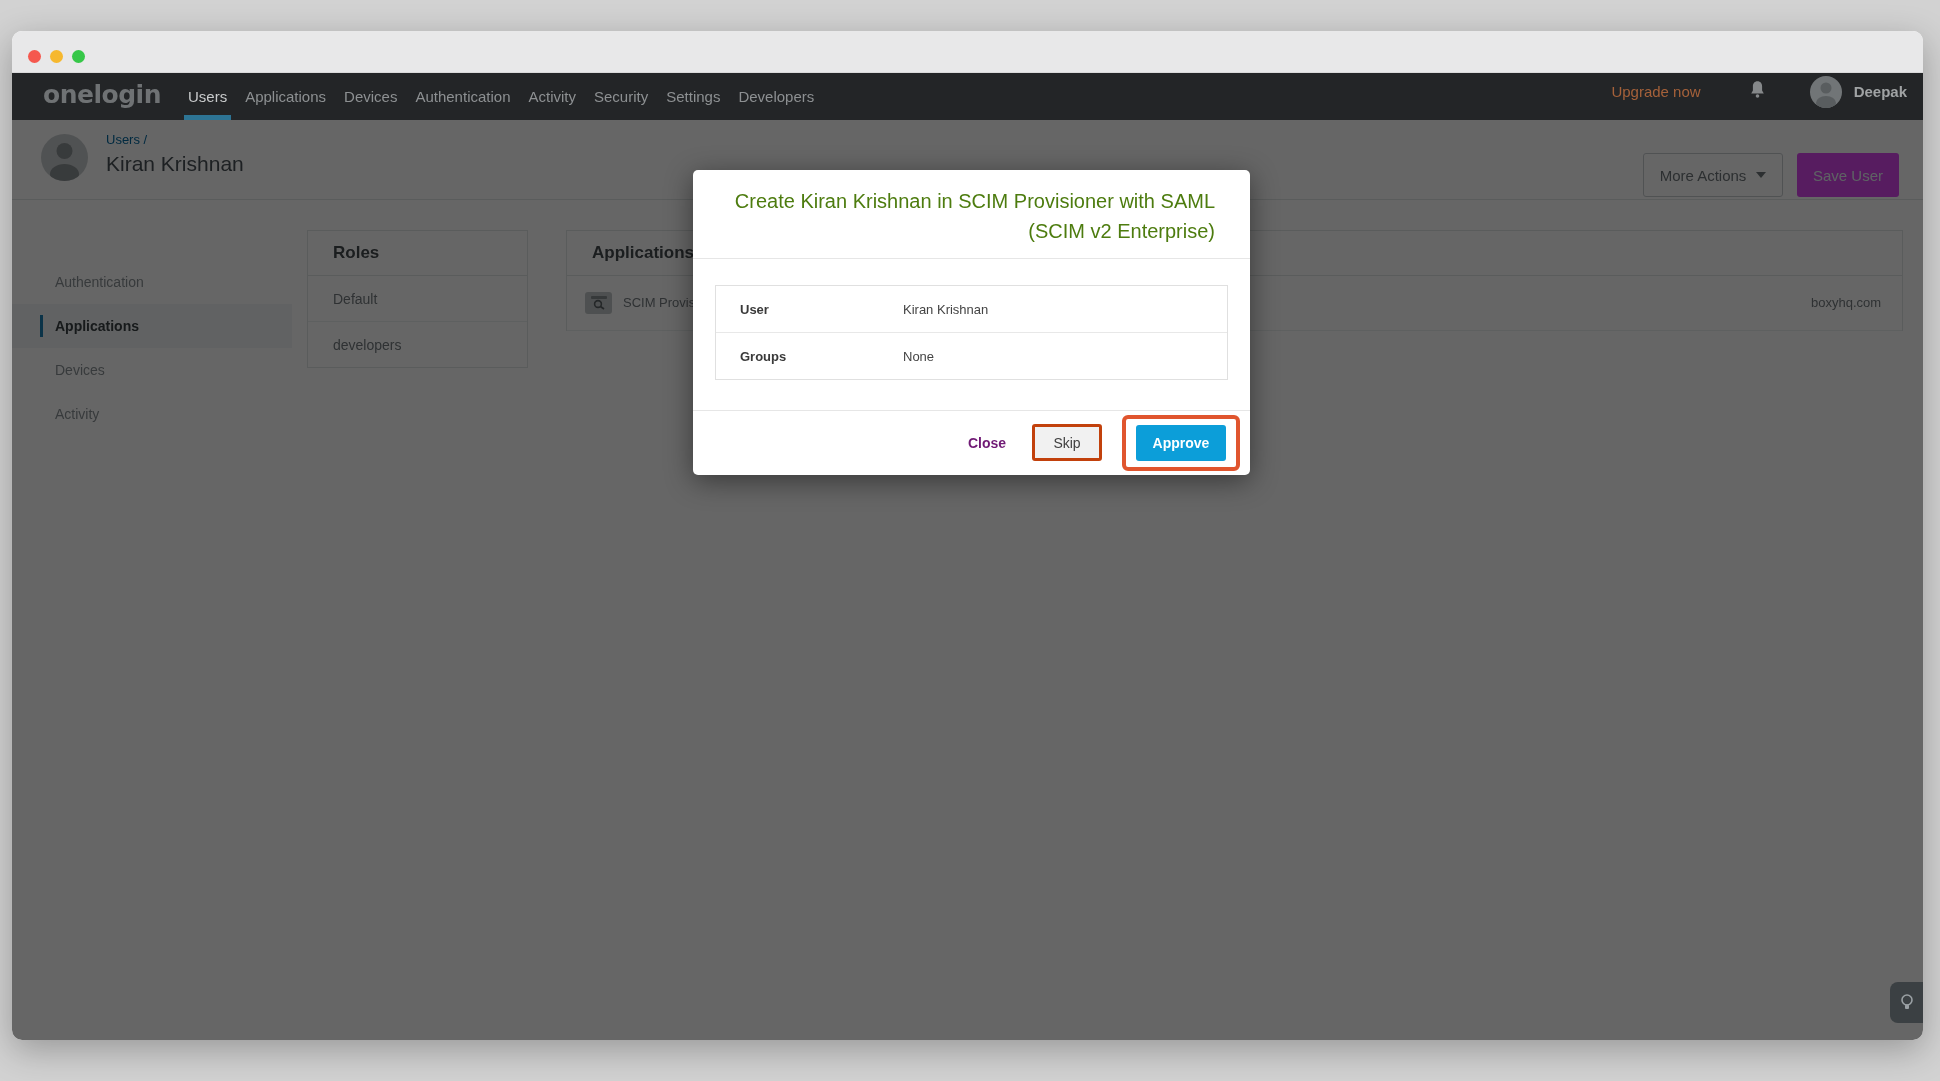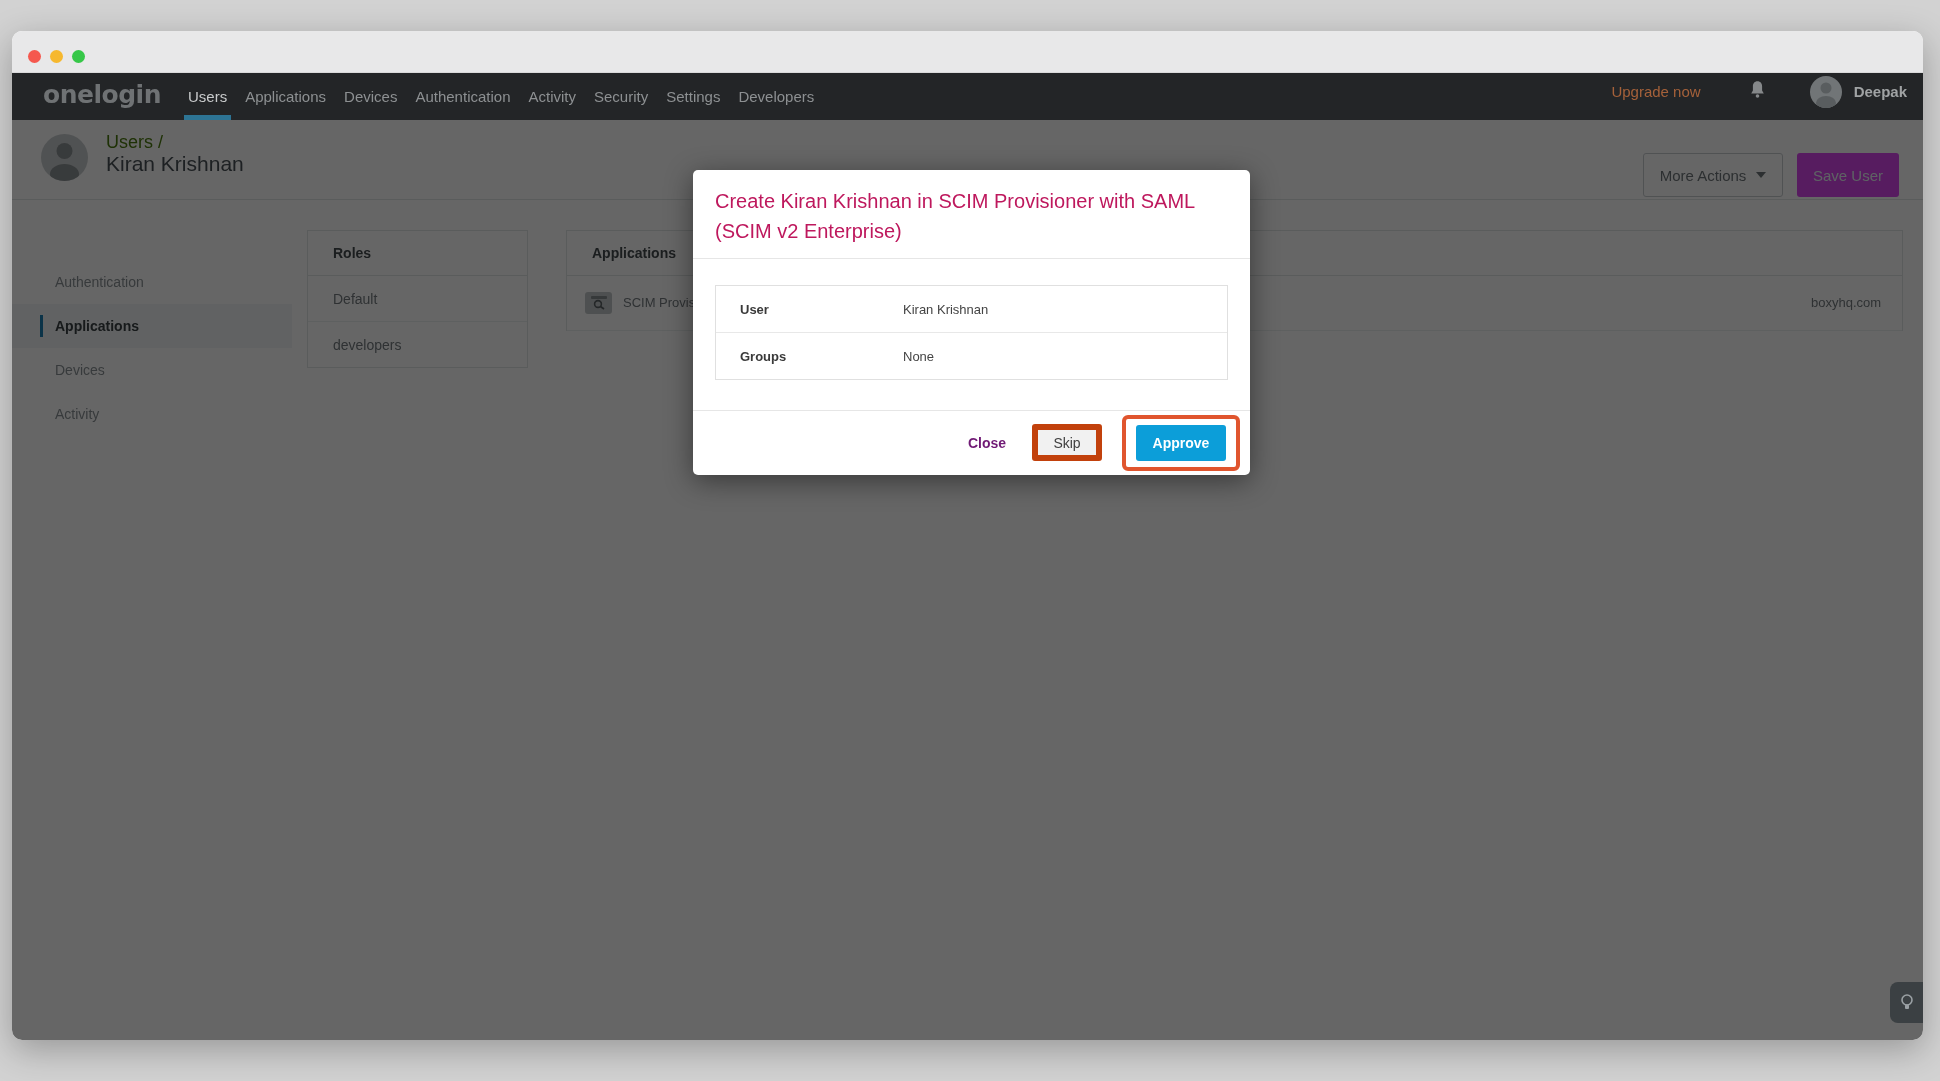--- a/index.html
+++ b/index.html
@@ -29,64 +29,64 @@
   .upgrade { color:#a5613a; font-size:15px; margin-right:48px; }
   .bell { margin-right:44px; }
   .nav-avatar { width:32px; height:32px; border-radius:50%; background:#717577; overflow:hidden; margin-right:12px; position:relative; }
   .username { color:#a0a3a4; font-size:15px; font-weight:bold; }
 
   
   .content { position:relative; height:920px; background:#ffffff; }
 
   .page-head { position:absolute; left:0; top:0; width:100%; height:80px; border-bottom:1px solid #e2e5e6; }
   .crumb-avatar { position:absolute; left:29px; top:14px; width:47px; height:47px; border-radius:50%; background:#c9cdcf; overflow:hidden; }
-  .breadcrumb { position:absolute; left:94px; top:12px; font-size:18px; color:#4d7c0f; cursor:pointer; }
+  .breadcrumb { position:absolute; left:94px; top:12px; font-size:13px; color:#0369a1; cursor:pointer; }
   .user-title { position:absolute; left:94px; top:32px; font-size:21px; color:#4a5257; }
   .btn-more { position:absolute; left:1631px; top:33px; width:140px; height:44px; border:1px solid #c9cdcf;
               border-radius:3px; background:transparent; font-size:15px; color:#6f767a;
               display:flex; align-items:center; justify-content:center; gap:10px; cursor:pointer; }
   .caret { width:0; height:0; border-left:5px solid transparent; border-right:5px solid transparent; border-top:6px solid #6f767a; }
   .btn-save { position:absolute; left:1785px; top:33px; width:102px; height:44px; border:none; border-radius:3px;
               background:#d946ef; color:#eaf4f9; font-size:15px; display:flex; align-items:center; justify-content:center; cursor:pointer; }
 
   
   .side-item { position:absolute; left:0; width:280px; height:44px; display:flex; align-items:center; cursor:pointer;
                font-size:14px; color:#8b9296; padding-left:43px; }
   .side-item.active { color:#3a4145; font-weight:bold; background:#f3f6f7; }
   .active-bar { position:absolute; left:28px; top:11px; width:3px; height:22px; background:#1d81b4; }
 
   
   .panel { position:absolute; border:1px solid #e2e5e6; background:#fff; }
   .panel-head { height:45px; border-bottom:1px solid #e2e5e6; display:flex; align-items:center;
-                font-size:14px; font-weight:bold; color:#454b4f; padding-left:25px; }
+                font-size:17px; font-weight:bold; color:#454b4f; padding-left:25px; }
   .roles-row { height:46px; display:flex; align-items:center; padding-left:25px; font-size:14px; color:#757c80; border-bottom:1px solid #eceff0; }
   .roles-row:last-child { border-bottom:none; }
 
   .app-row { position:absolute; left:0; top:45px; width:100%; height:55px; border-bottom:1px solid #eceff0; }
   .app-icon { position:absolute; left:18px; top:16px; width:27px; height:22px; border-radius:3px; background:#c4c8ca;
               display:flex; align-items:center; justify-content:center; }
   .app-name { position:absolute; left:56px; top:19px; font-size:13px; color:#757c80; white-space:nowrap; }
   .app-domain { position:absolute; left:1244px; top:19px; font-size:13px; color:#757c80; }
 
   
   .backdrop { position:absolute; inset:0; background:rgba(0,0,0,0.60); z-index:50; }
 
   .modal { position:absolute; left:681px; top:50px; width:557px; height:305px; background:#fff; border-radius:5px;
            box-shadow:0 6px 28px rgba(0,0,0,0.45); z-index:100; }
-  .modal-title { position:absolute; left:22px; top:16px; width:500px; font-size:20px; line-height:30px; color:#be185d; }
+  .modal-title { position:absolute; left:22px; top:16px; width:500px; font-size:20px; line-height:30px; color:#4d7c0f;text-align:right; }
   .modal-hdiv { position:absolute; left:0; top:88px; width:100%; height:1px; background:#e6e6e6; }
   .modal-table { position:absolute; left:22px; top:115px; width:513px; height:95px; border:1px solid #e0e0e0; }
   .modal-row { height:47px; position:relative; border-bottom:1px solid #e8e8e8; }
   .modal-row:last-child { border-bottom:none; }
   .field-label { position:absolute; left:24px; top:16px; font-size:13px; font-weight:bold; color:#3a3a3a; }
   .field-value { position:absolute; left:187px; top:16px; font-size:13px; color:#444; }
   .modal-fdiv { position:absolute; left:0; top:240px; width:100%; height:1px; background:#e6e6e6; }
   .modal-footer { position:absolute; right:10px; top:240px; height:65px; display:flex; align-items:center; }
   .btn-close { background:none; border:none; color:#701a75; font-size:14px; font-weight:bold; cursor:pointer; margin-right:26px; }
-  .btn-skip { width:70px; height:37px; background:#f1f1f1; border:6px solid #c2410c; border-radius:3px;
+  .btn-skip { width:70px; height:37px; background:#f1f1f1; border:3px solid #c2410c; border-radius:3px;
               color:#404040; font-size:14px; cursor:pointer; margin-right:20px; }
   .approve-highlight { border:4px solid #e0552e; border-radius:6px; padding:6px 10px; }
   .btn-approve { width:90px; height:36px; background:#0c9ed9; border:none; border-radius:3px;
                  color:#ffffff; font-size:14px; font-weight:bold; cursor:pointer; }
 
   
   .hint-tab { position:absolute; right:0; top:862px; width:33px; height:41px; background:#3b4043;
               border-radius:8px 0 0 8px; z-index:60; display:flex; align-items:center; justify-content:center; cursor:pointer; }
 </style>
 </head>

